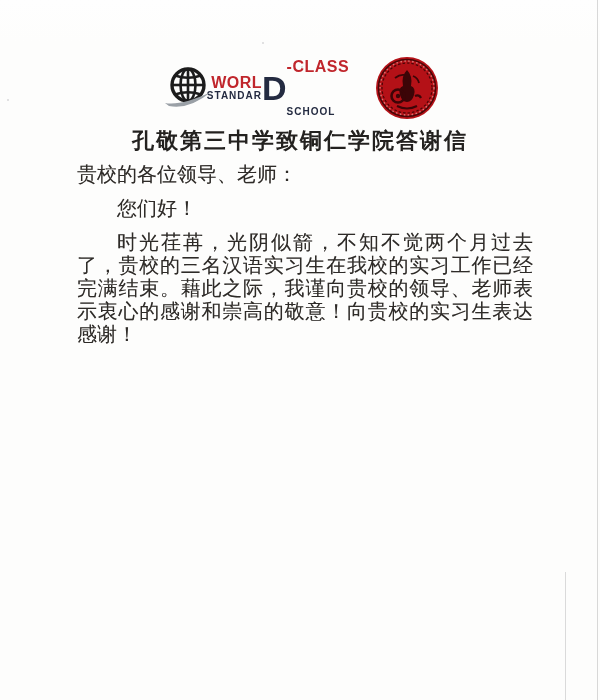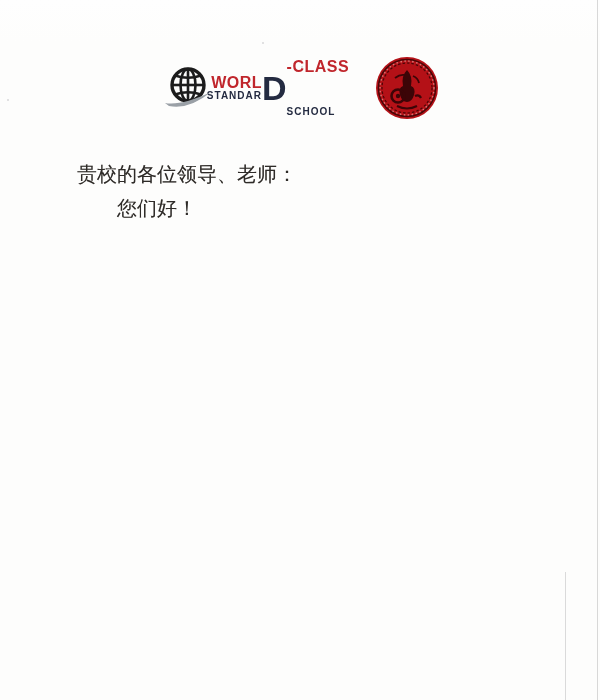--- a/index.html
+++ b/index.html
@@ -122,19 +122,21 @@
       <path d="M32 14 q6 6 4 16 q5 2 3 9 q-2 7 -7 7 q-5 0 -7 -7 q-2 -7 3 -9 q-2 -10 4 -16 Z" fill="#3c0507"></path>
       <circle cx="23" cy="40" r="6.5" fill="none" stroke="#3c0507" stroke-width="2.6"></circle>
       <circle cx="23" cy="40" r="2.2" fill="#3c0507"></circle>
       <path d="M40 40 q4 -2 6 2" fill="none" stroke="#3c0507" stroke-width="2.2"></path>
       <path d="M20 22 q5 -4 10 -3" fill="none" stroke="#3c0507" stroke-width="1.8"></path>
       <path d="M38 20 q5 2 6 7" fill="none" stroke="#3c0507" stroke-width="1.8"></path>
       <path d="M22 50 q10 5 20 0" fill="none" stroke="#3c0507" stroke-width="2"></path>
     </svg>
   </div>
 
+  <h1 class="doc-title">孔敬第三中学致铜仁学院答谢信</h1>
 
   <div class="letter-body">
     <p class="salutation">贵校的各位领导、老师：</p>
     <p class="indent">您们好！</p>
+    <p class="indent">时光荏苒，光阴似箭，不知不觉两个月过去了，贵校的三名汉语实习生在我校的实习工作已经完满结束。藉此之际，我谨向贵校的领导、老师表示衷心的感谢和崇高的敬意！向贵校的实习生表达感谢！</p>
   </div>
 
 </div>
 
 </body></html>

